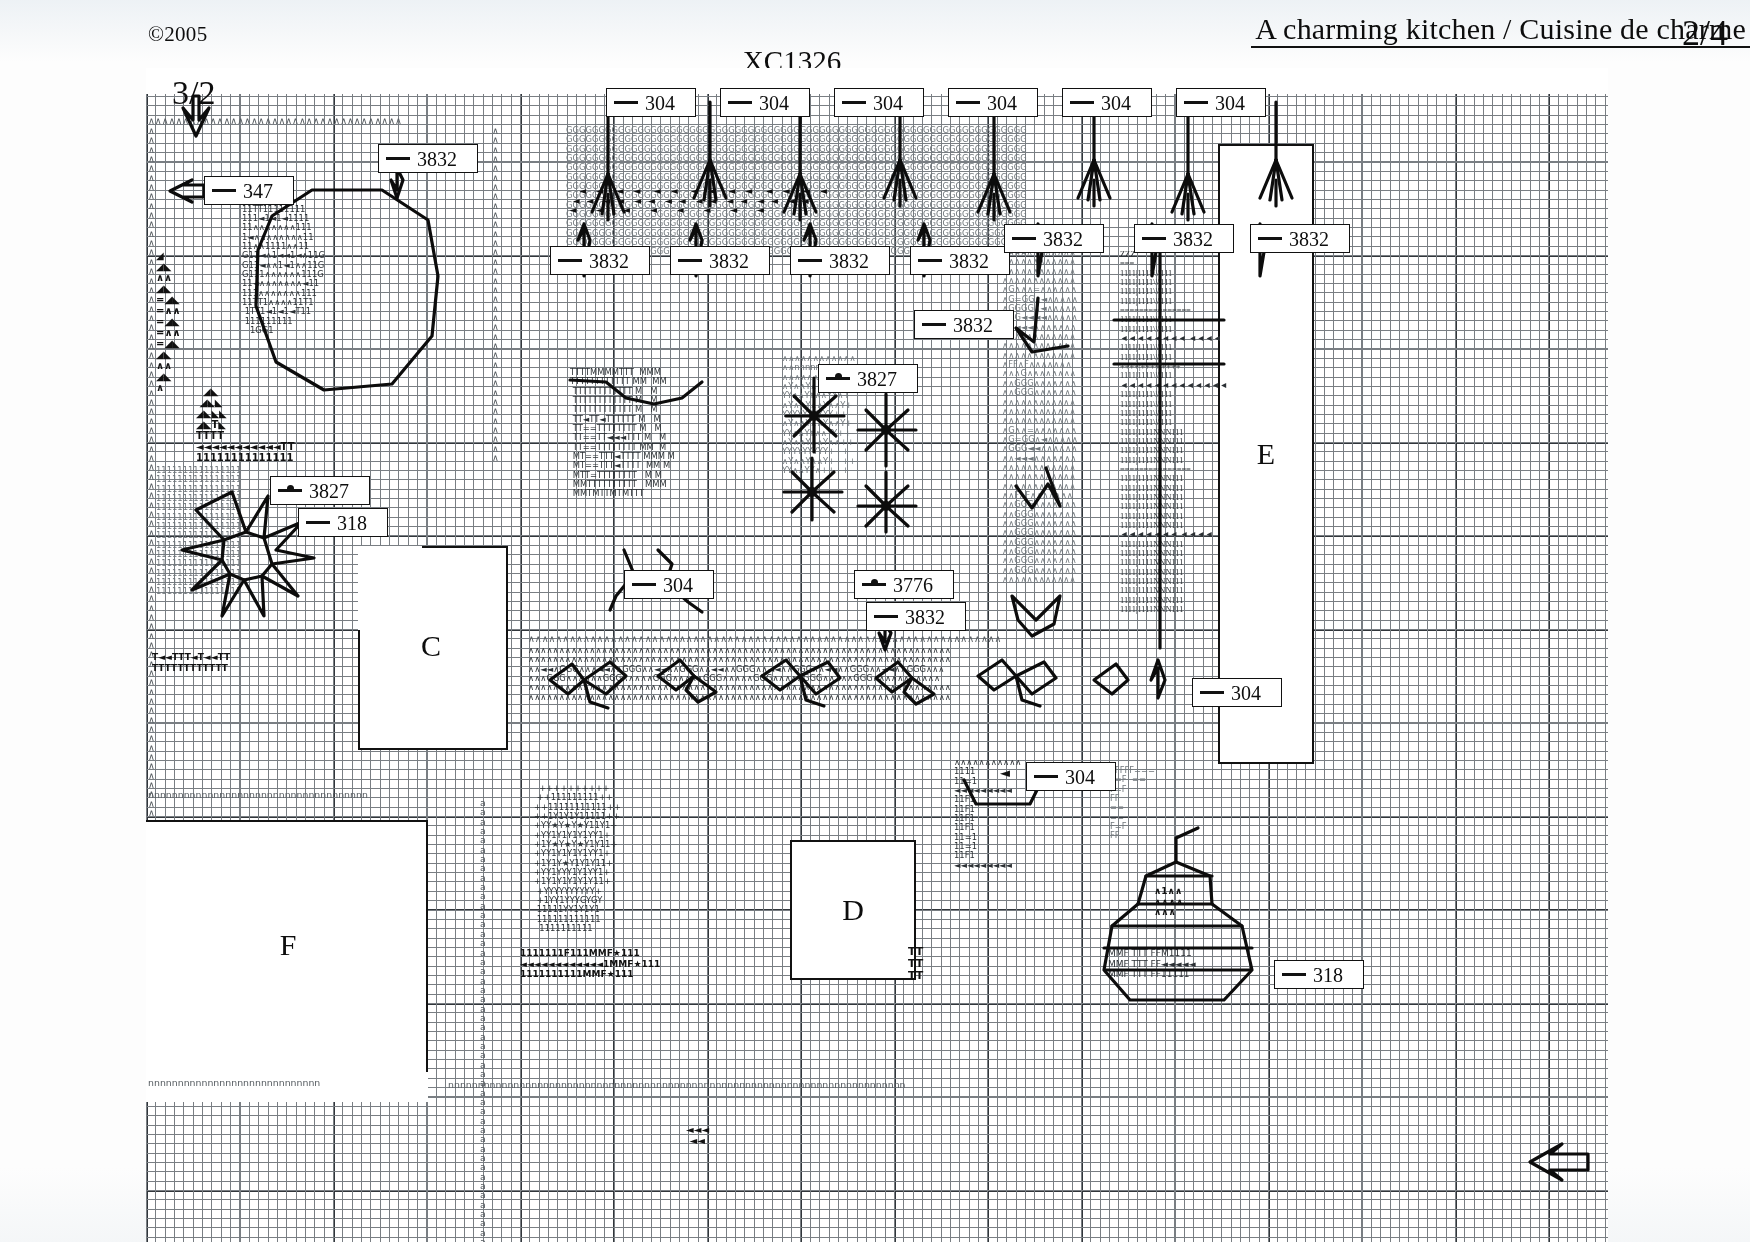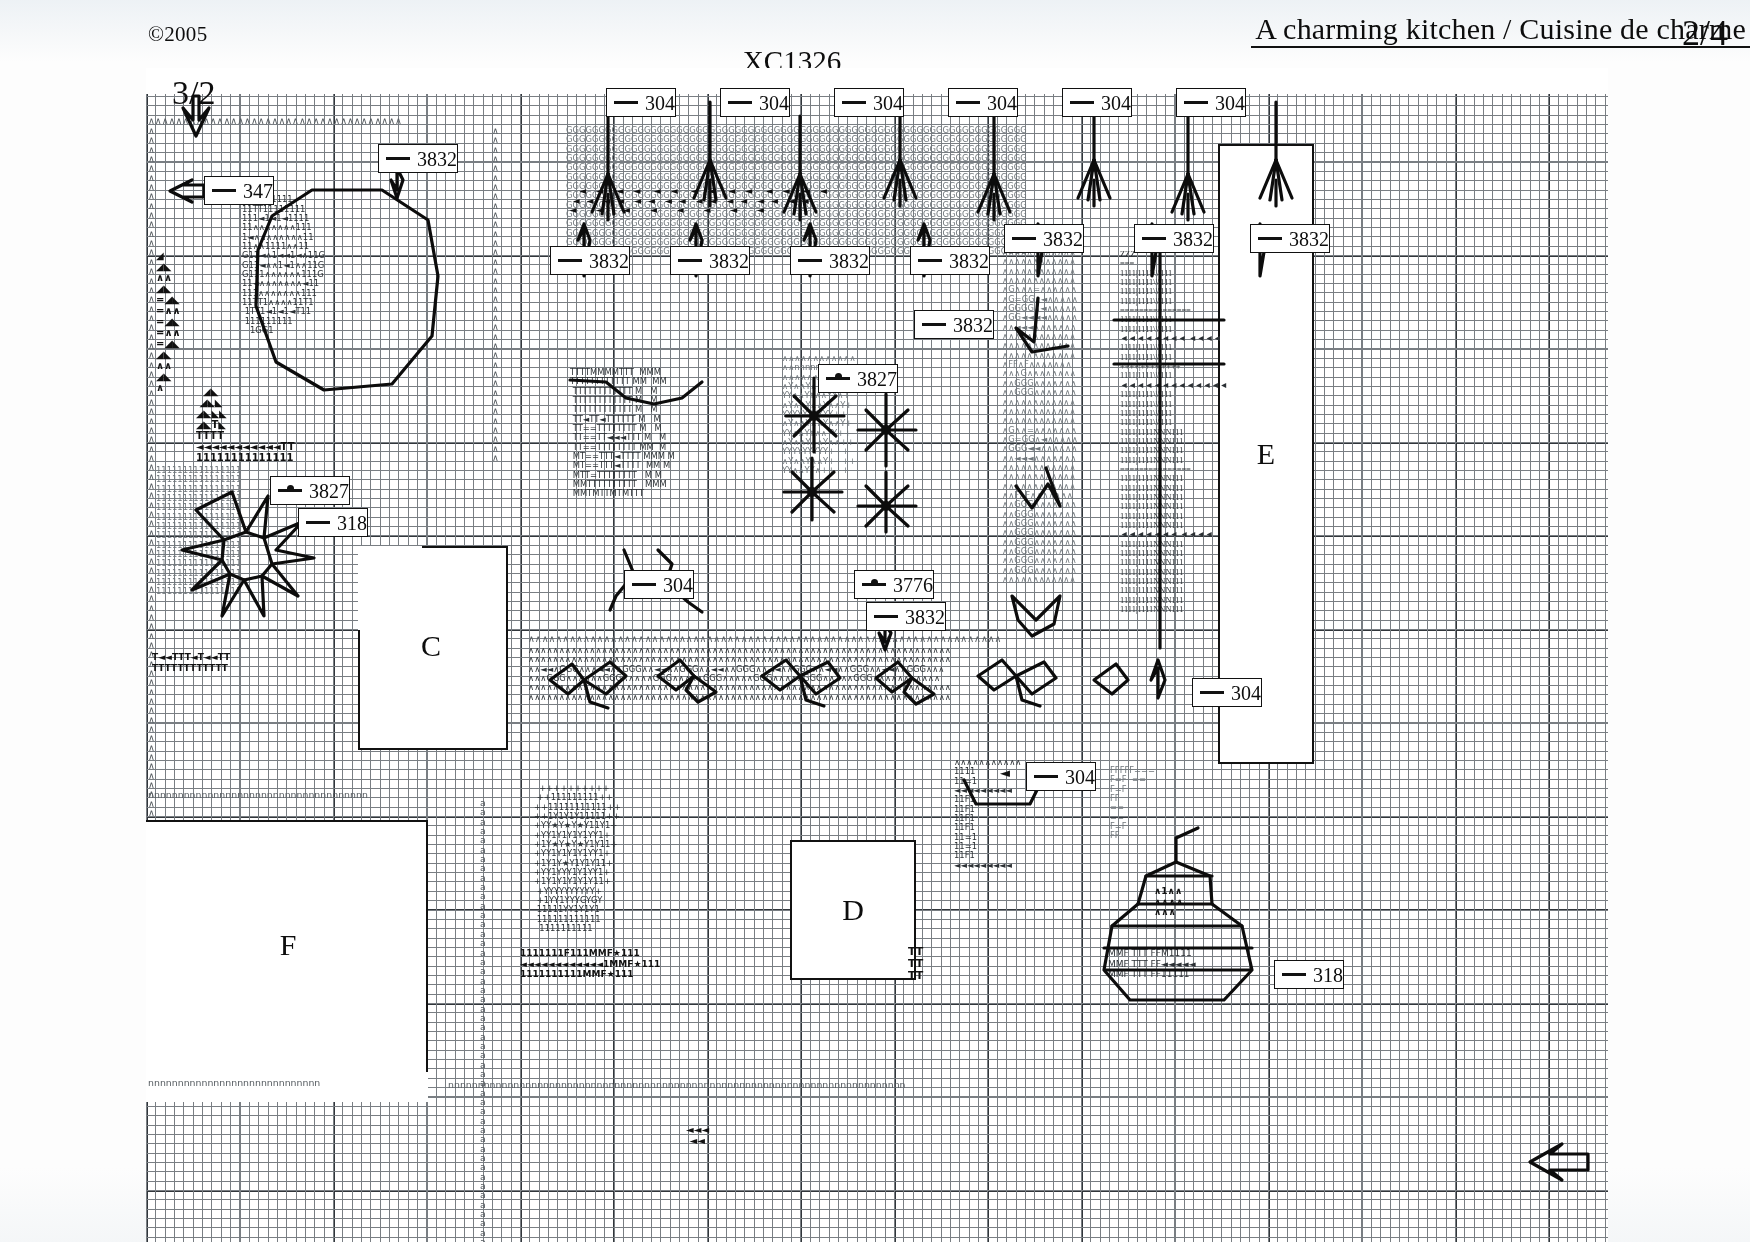--- a/index.html
+++ b/index.html
@@ -37,21 +37,21 @@
 
   
   .block{position:absolute;background:#fff;border:2.4px solid #111;}
   .block .lbl{position:absolute;left:0;right:0;top:50%;transform:translateY(-50%);
        text-align:center;font-size:30px;}
   .blank{position:absolute;background:#fff;border:0;}
 
   
   .flag{position:absolute;background:#fff;border:1.6px solid #111;
         height:27px;display:flex;align-items:center;gap:7px;
-        padding:0 0 0 7px;font-size:20px;line-height:1;white-space:nowrap;z-index:6;}
+        padding:0 20px 0 7px;font-size:20px;line-height:1;white-space:nowrap;z-index:6;}
   .flag .dash{width:24px;height:3.4px;background:#111;display:inline-block;}
   .flag .dot{width:24px;height:3.4px;background:#111;display:inline-block;position:relative;}
   .flag .dot::after{content:"";position:absolute;left:9px;top:-4px;
         width:7px;height:7px;border-radius:50%;background:#111;}
 
   
   .sym{position:absolute;font-family:"DejaVu Sans", sans-serif;
        line-height:9.35px;letter-spacing:0;white-space:pre;
        font-size:8.4px;color:#3d4347;z-index:3;}
   .sym.dk{color:#111;font-weight:bold;}

